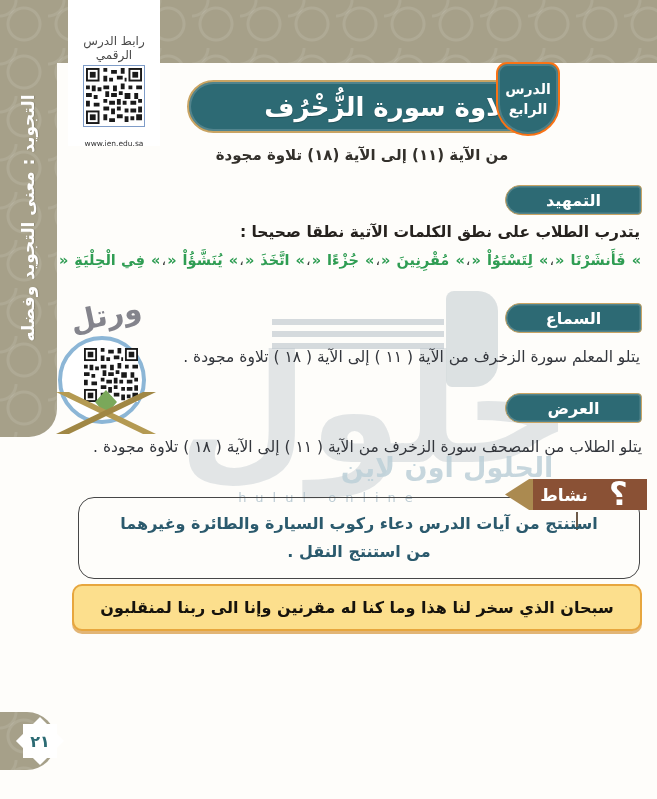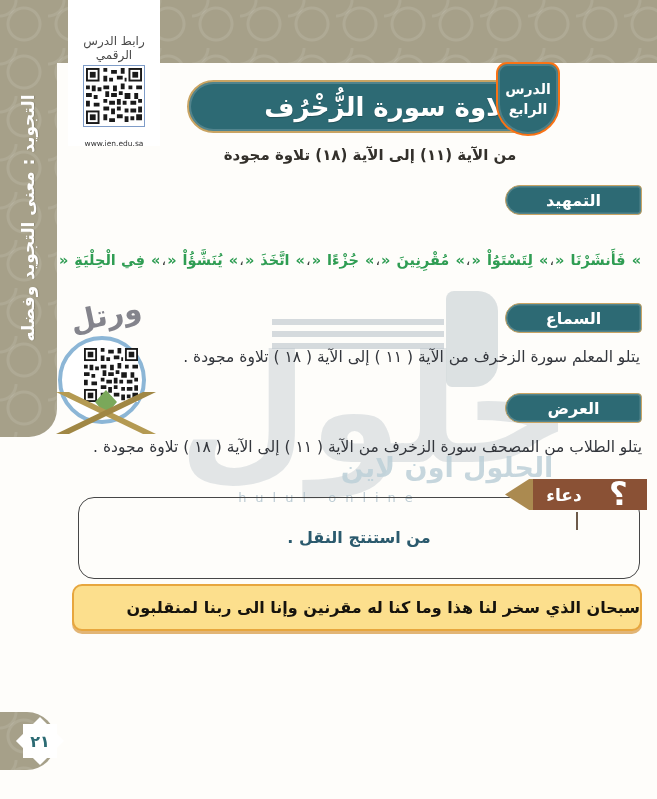--- a/index.html
+++ b/index.html
@@ -45,21 +45,21 @@
     display:flex;align-items:center;justify-content:center;
   }
   .title-banner span{color:#fff;font-weight:bold;font-size:26px;direction:rtl;padding-left:40px;text-shadow:0 1px 1px rgba(0,0,0,.25);}
   .lesson-badge{
     position:absolute;left:496px;top:62px;width:64px;height:74px;z-index:6;
     background:#2d6a74;border:2px solid #f97316;border-radius:12px 12px 34px 34px;
     box-shadow:inset 0 0 0 2px rgba(255,255,255,.15);
     display:flex;flex-direction:column;align-items:center;justify-content:center;gap:2px;
   }
   .lesson-badge span{color:#fff;font-weight:bold;font-size:14px;direction:rtl;line-height:1.3;}
-  .subtitle{position:absolute;left:180px;top:146px;width:380px;z-index:5;text-align:center;direction:rtl;font-size:15px;font-weight:bold;color:#33302b;white-space:nowrap;}
+  .subtitle{position:absolute;left:172px;top:146px;width:380px;z-index:5;text-align:center;direction:rtl;font-size:15px;font-weight:bold;color:#33302b;white-space:nowrap;}
 
   
   .sec-hdr{
     position:absolute;left:505px;width:137px;height:30px;z-index:5;
     background:#2d6a74;border:1.5px solid #c9a463;border-radius:17px 5px 5px 17px;
     box-shadow:inset 0 0 0 1.5px rgba(255,255,255,.18);
     display:flex;align-items:center;justify-content:center;
   }
   .sec-hdr span{color:#fff;font-weight:bold;font-size:16px;direction:rtl;}
   .hdr-tamheed{top:185px;} .hdr-samaa{top:303px;} .hdr-ard{top:393px;}
@@ -102,21 +102,21 @@
     position:absolute;left:78px;top:497px;width:562px;height:82px;z-index:6;
     border:1.6px solid #474747;border-radius:16px;background:transparent;
     display:flex;flex-direction:column;align-items:center;justify-content:center;gap:4px;
   }
   .act-box div{direction:rtl;text-align:center;font-size:16px;font-weight:bold;color:#2b5a6d;line-height:1.5;}
 
   .answer-box{
     position:absolute;left:72px;top:584px;width:570px;height:47px;z-index:6;
     background:#fcdf8d;border:2px solid #e7a63e;border-radius:10px;
     box-shadow:0 3px 0 rgba(210,143,46,.65);
-    display:flex;align-items:center;justify-content:flex-end;
+    display:flex;align-items:center;justify-content:center;
   }
   .answer-box span{direction:rtl;font-size:16px;font-weight:bold;color:#16130d;white-space:nowrap;}
 
   
   .page-tab{position:absolute;left:0;top:712px;width:56px;height:58px;border-radius:0 29px 29px 0;z-index:4;}
   .star{position:absolute;left:16px;top:717px;width:48px;height:48px;z-index:5;}
   .star::before,.star::after{content:"";position:absolute;left:7px;top:7px;width:34px;height:34px;background:#fff;}
   .star::after{transform:rotate(45deg);}
   .star span{position:absolute;inset:0;display:flex;align-items:center;justify-content:center;color:#2c6b74;font-weight:bold;font-size:16px;z-index:1;}
 </style>
@@ -184,20 +184,21 @@
   </div>
   <div class="lesson-badge">
     <span>الدرس</span>
     <span>الرابع</span>
   </div>
   <div class="subtitle">من الآية (١١) إلى الآية (١٨) تلاوة مجودة</div>
 
   <div class="sec-hdr hdr-tamheed">
     <span>التمهيد</span>
   </div>
+  <div class="body-line tamheed-body">يتدرب الطلاب على نطق الكلمات الآتية نطقا صحيحا :</div>
   <div class="words-line">
       <span class="qword"><span class="qb" dir="ltr">«</span><span> فَأَنشَرْنَا </span><span class="qb" dir="ltr">»</span></span>
       <span class="qsep">،</span>
       <span class="qword"><span class="qb" dir="ltr">«</span><span> لِتَسْتَوُاْ </span><span class="qb" dir="ltr">»</span></span>
       <span class="qsep">،</span>
       <span class="qword"><span class="qb" dir="ltr">«</span><span> مُقْرِنِينَ </span><span class="qb" dir="ltr">»</span></span>
       <span class="qsep">،</span>
       <span class="qword"><span class="qb" dir="ltr">«</span><span> جُزْءًا </span><span class="qb" dir="ltr">»</span></span>
       <span class="qsep">،</span>
       <span class="qword"><span class="qb" dir="ltr">«</span><span> اتَّخَذَ </span><span class="qb" dir="ltr">»</span></span>
@@ -226,25 +227,26 @@
     </div>
   <div class="wrt-x">
     <svg viewBox="0 0 104 48" width="104" height="48">
       <polygon points="52,2 63,14 52,27 41,14" fill="#7aa85a"></polygon>
       <polygon points="2,4 15,4 102,46 89,46" fill="#b49a52"></polygon>
       <polygon points="89,4 102,4 15,46 2,46" fill="#a08744"></polygon>
     </svg>
   </div>
 
   <div class="act-badge">
-    <span class="lbl">دعاء</span>
+    <span class="lbl">نشاط</span>
   </div>
   <div class="act-qmark">؟</div>
   <div class="act-vline"></div>
   <div class="act-box">
+    <div>استنتج من آيات الدرس دعاء ركوب السيارة والطائرة وغيرهما</div>
     <div>من استنتج النقل .</div>
   </div>
 
   <div class="answer-box">
     <span>سبحان الذي سخر لنا هذا وما كنا له مقرنين وإنا الى ربنا لمنقلبون</span>
   </div>
 
   <div class="page-tab olive"></div>
   <div class="star">
     <span>٢١</span>

